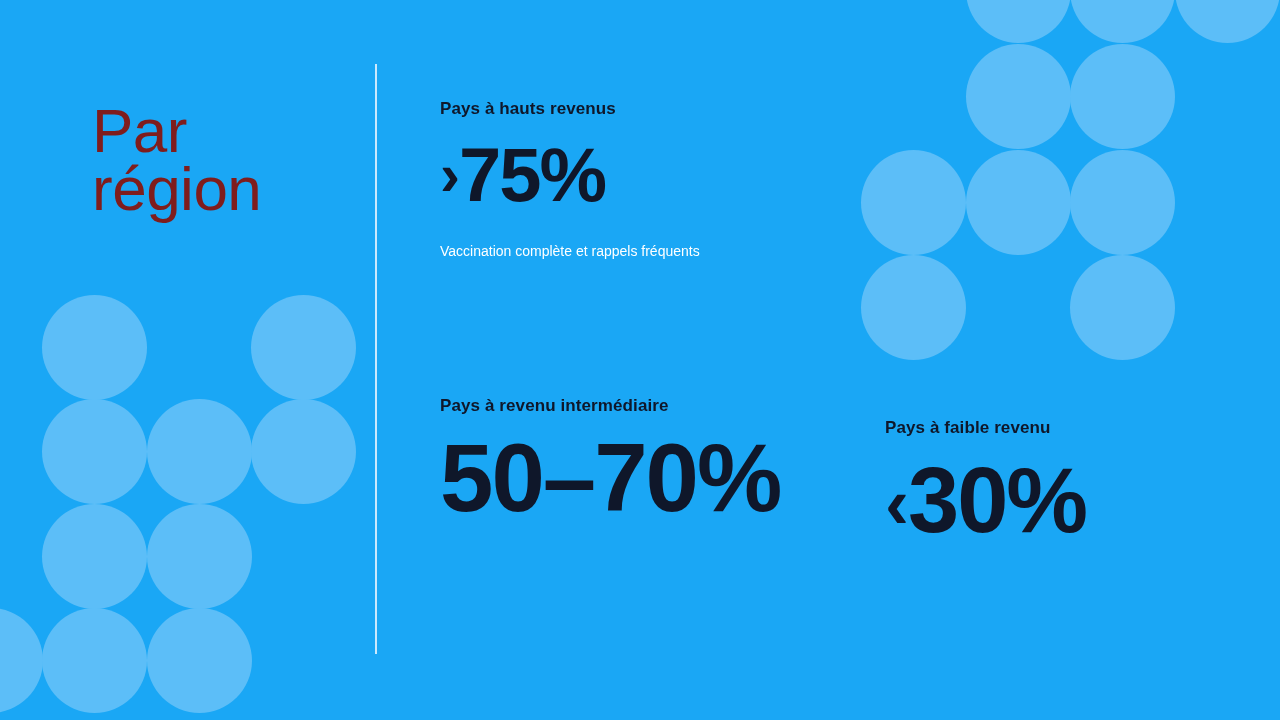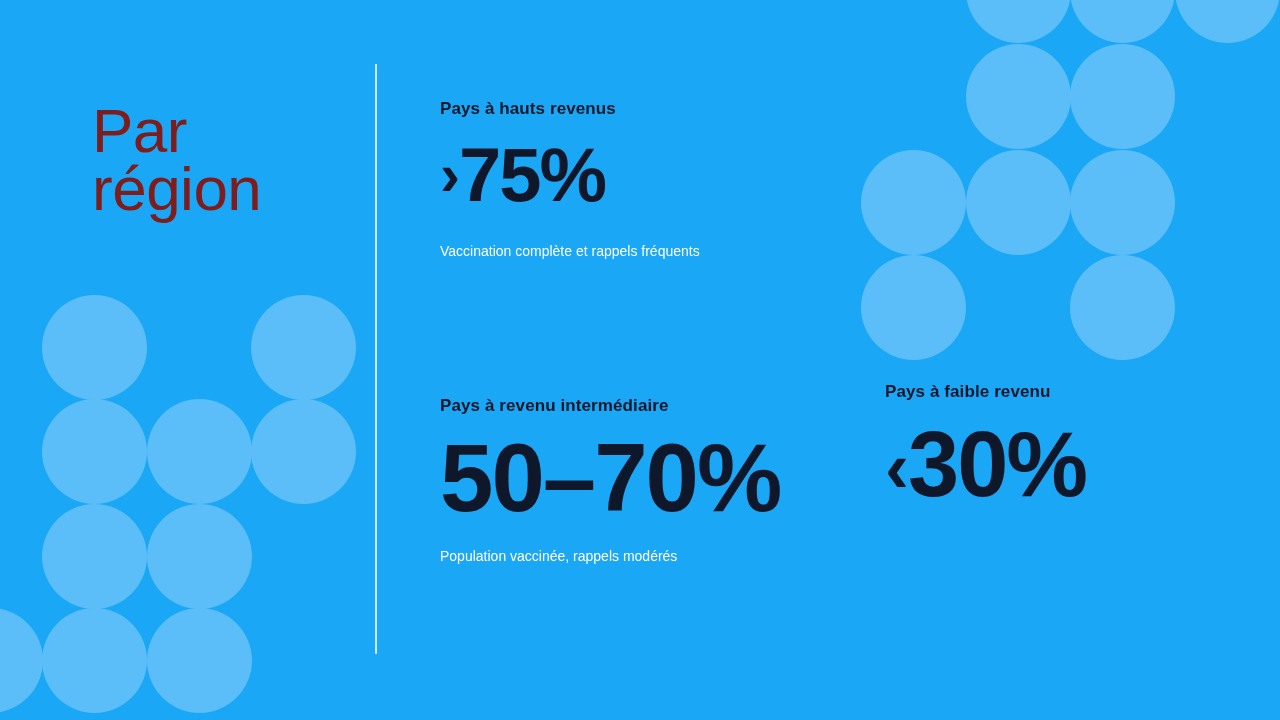--- a/index.html
+++ b/index.html
@@ -113,21 +113,21 @@
   }
   #stat-middle-income .stat-value {
     font-size: 96px;
     margin-top: 14px;
     margin-bottom: 22px;
   }
 
   
   #stat-low-income {
     left: 885px;
-    top: 381px;
+    top: 417px;
     width: 360px;
   }
   #stat-low-income .stat-value {
     font-size: 92px;
     margin-top: 16px;
     margin-bottom: 40px;
   }
 
   .chev {
     display: inline-block;
@@ -174,21 +174,20 @@
 
   <div class="stat" id="stat-high-income">
     <p class="stat-label">Pays à hauts revenus</p>
     <span class="stat-value"><span class="chev">›</span><span>75%</span></span>
     <p class="stat-desc">Vaccination complète et rappels fréquents</p>
   </div>
 
   <div class="stat" id="stat-middle-income">
     <p class="stat-label">Pays à revenu intermédiaire</p>
     <span class="stat-value"><span>50–70%</span></span>
-    <p class="stat-desc">Population vaccinée, rappels modérés</p>
   </div>
 
   <div class="stat" id="stat-low-income">
     <p class="stat-label">Pays à faible revenu</p>
     <span class="stat-value"><span class="chev">‹</span><span>30%</span></span>
   </div>
 
 </div>
 
 </body></html>

